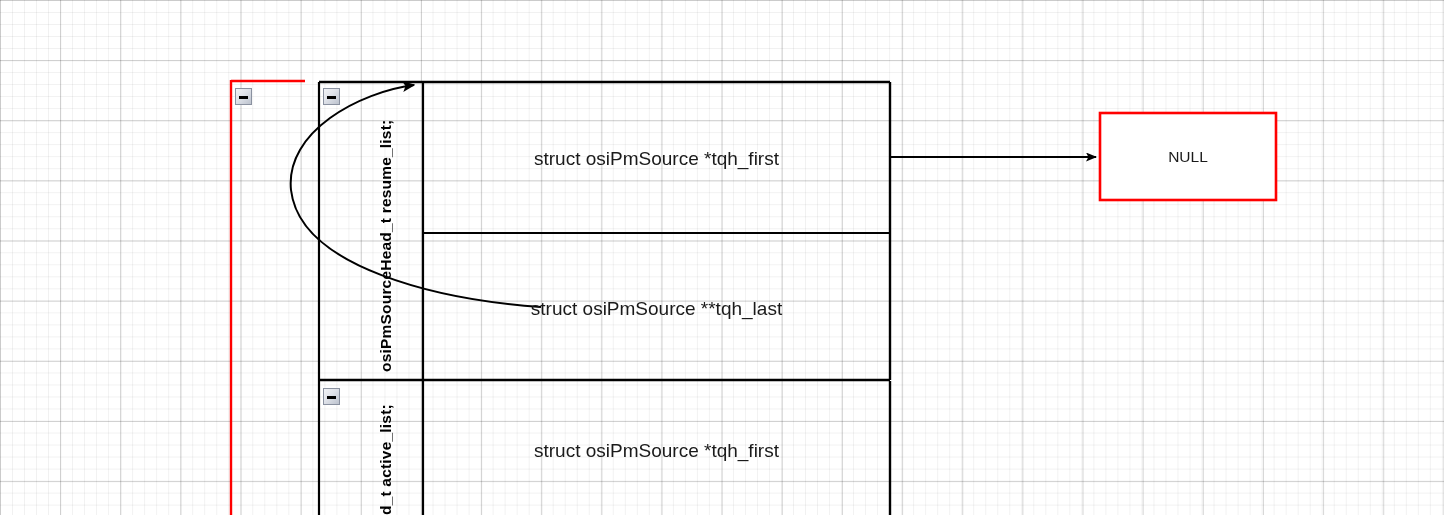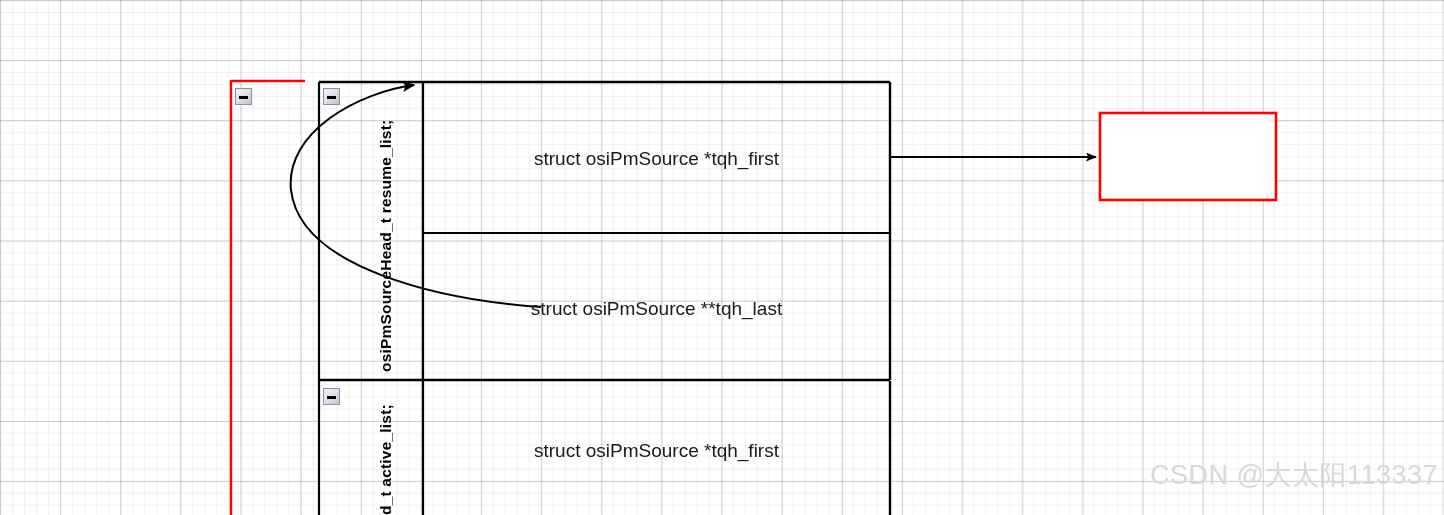--- a/index.html
+++ b/index.html
@@ -147,16 +147,16 @@
   <div class="vlabel" style="left:377px; top:372px;">osiPmSourceHead_t resume_list;</div>
 
   <div class="vlabel" style="left:377px; top:515px;">d_t active_list;</div>
 
   <div class="field-label" style="left:423px; top:148px; width:467px;">struct osiPmSource *tqh_first</div>
 
   <div class="field-label" style="left:423px; top:298px; width:467px;">struct osiPmSource **tqh_last</div>
 
   <div class="field-label" style="left:423px; top:440px; width:467px;">struct osiPmSource *tqh_first</div>
 
+  <div class="null-label" style="left:1100px; top:148px; width:176px; text-align:center;">NULL</div>
 
-  <div class="watermark">CSDN @大太阳113337</div>
 
 </div>
 
 </body></html>

